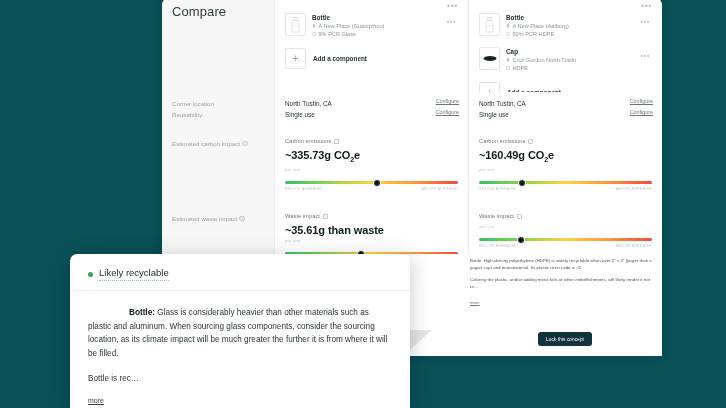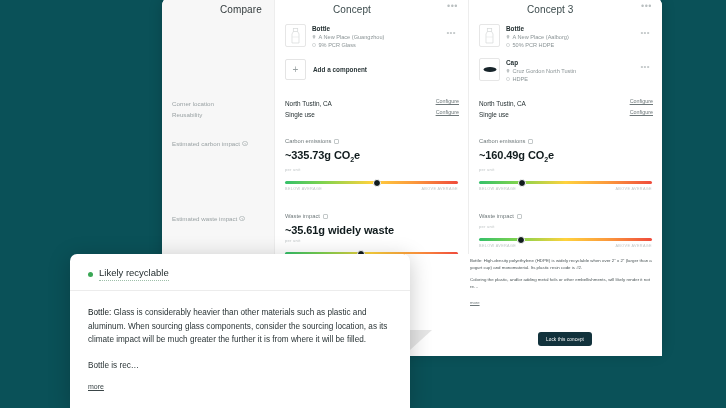--- a/index.html
+++ b/index.html
@@ -30,21 +30,21 @@
   
   .colLabel { background: #f7f7f7; }
   .colA { background: #ffffff; border-left: 1px solid #ededed; }
   .colB { background: #ffffff; border-left: 1px solid #ededed; }
 
   .cell { padding: 8px 10px; position: relative; }
 
   
   .hdr { height: 96px; }
   .hdr-title {
-    font-size: 10px; color: #3b4a4c; letter-spacing: .1px; margin-left: 48px;
+    font-size: 13px; color: #3b4a4c; letter-spacing: .1px;
   }
   .hdr-title.muted { color: #333b3d; }
   .dots {
     position: absolute; right: 10px; top: 7px;
     font-size: 9px; color: #b9bfc0; letter-spacing: .5px; line-height: 6px;
   }
 
   
   .comp-row {
     display: flex; align-items: flex-start; gap: 6px;
@@ -153,21 +153,21 @@
     display: flex; align-items: center; gap: 6px;
   }
   .pop-head .label {
     font-size: 9.5px; color: #1d2729;
     border-bottom: 1px dotted #9dbfa9; padding-bottom: 2px;
   }
   .pop-divider { height: 1px; background: #ececec; }
   .pop-body { padding: 15px 18px 0 18px; }
   .pop-body p { font-size: 8.2px; color: #2b3537; line-height: 13.5px; }
   .pop-body p.gap { margin-top: 12px; }
-  .pop-body b { font-weight: normal; color: #10191b; }
+  .pop-body b { font-weight: bold; color: #10191b; margin-left: 41px; }
   .pop-more {
     display: inline-block; margin-top: 11px;
     font-size: 7px; color: #3a4547; text-decoration: underline;
   }
 
   
   #pop-tail {
     position: absolute; left: 410px; top: 330px;
     width: 0; height: 0;
     border-top: 20px solid #e6e6e6;
@@ -207,21 +207,20 @@
 <body style="background: rgb(10, 81, 88);">
 
 <div id="compare-card">
 
   <div class="grid">
     <div class="cell colLabel hdr">
       <div class="hdr-title muted">Compare</div>
     </div>
 
     <div class="cell colA hdr">
-      <div class="hdr-title">Concept</div>
       <div class="dots">•••</div>
 
       <div class="comp-row">
         <div class="thumb">
           <svg width="11" height="16" viewBox="0 0 11 16">
               <rect x="3.3" y="0.6" width="4.4" height="3" fill="none" stroke="#d5d8d8" stroke-width=".7"></rect>
               <path d="M3.3 3.6 L2 6 L2 15 L9 15 L9 6 L7.7 3.6" fill="none" stroke="#d5d8d8" stroke-width=".7"></path>
               <line x1="2" y1="9" x2="9" y2="9" stroke="#e2e4e4" stroke-width=".6"></line>
             </svg>
         </div>
@@ -243,21 +242,20 @@
         <div class="comp-dots">•••</div>
       </div>
 
       <div class="add-comp">
         <div class="add-box">+</div>
         <div class="add-label">Add a component</div>
       </div>
     </div>
 
     <div class="cell colB hdr">
-      <div class="hdr-title">Concept 3</div>
       <div class="dots">•••</div>
 
       <div class="comp-row">
         <div class="thumb">
           <svg width="11" height="16" viewBox="0 0 11 16">
               <rect x="3.3" y="0.6" width="4.4" height="3" fill="none" stroke="#d5d8d8" stroke-width=".7"></rect>
               <path d="M3.3 3.6 L2 6 L2 15 L9 15 L9 6 L7.7 3.6" fill="none" stroke="#d5d8d8" stroke-width=".7"></path>
               <line x1="2" y1="9" x2="9" y2="9" stroke="#e2e4e4" stroke-width=".6"></line>
             </svg>
         </div>
@@ -375,21 +373,21 @@
       <div class="rowlabel">
         <span>Estimated waste impact</span>
         <span class="qmark">?</span>
       </div>
     </div>
     <div class="cell colA" style="padding-top:10px;padding-bottom:12px">
       <div class="metric-title">
         <span>Waste impact</span>
         <span class="info-ico"></span>
       </div>
-      <div class="metric-value">~35.61g widely waste</div>
+      <div class="metric-value">~35.61g than waste</div>
       <div class="metric-sub">per unit</div>
       <div class="scale-wrap">
         <div class="scale-bar"></div>
         <div class="scale-dot" id="dot-wa" style="left: 44%;"></div>
         <div class="scale-labels">
           <span>BELOW AVERAGE</span>
           <span>ABOVE AVERAGE</span>
         </div>
       </div>
     </div>

